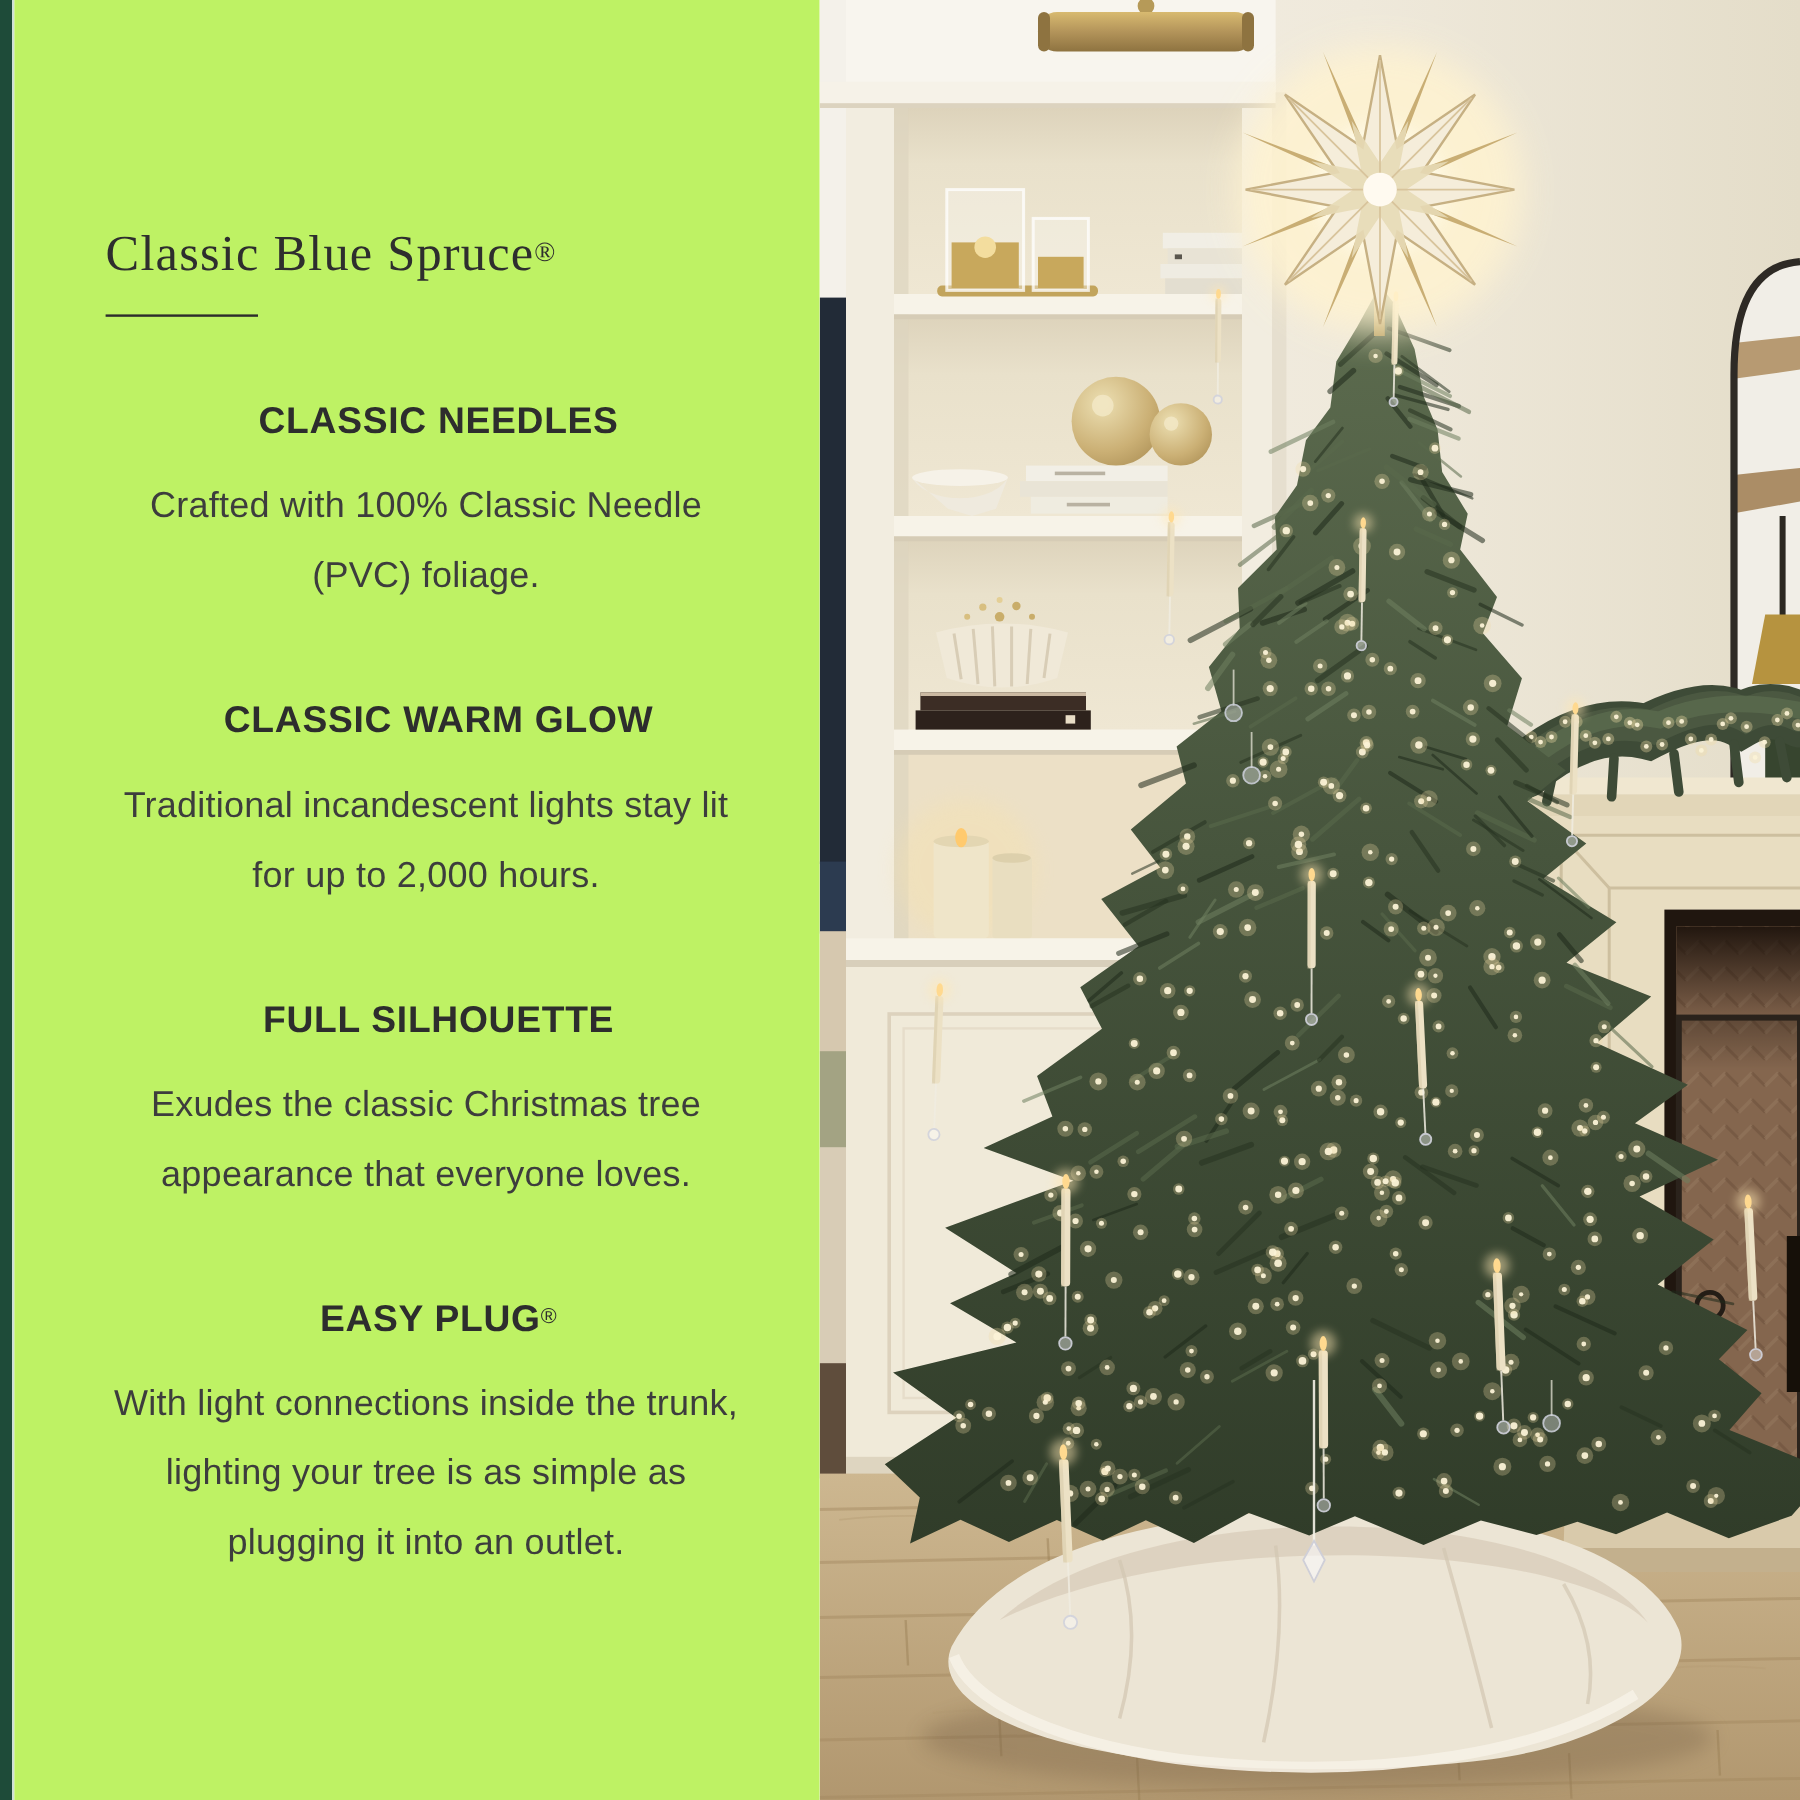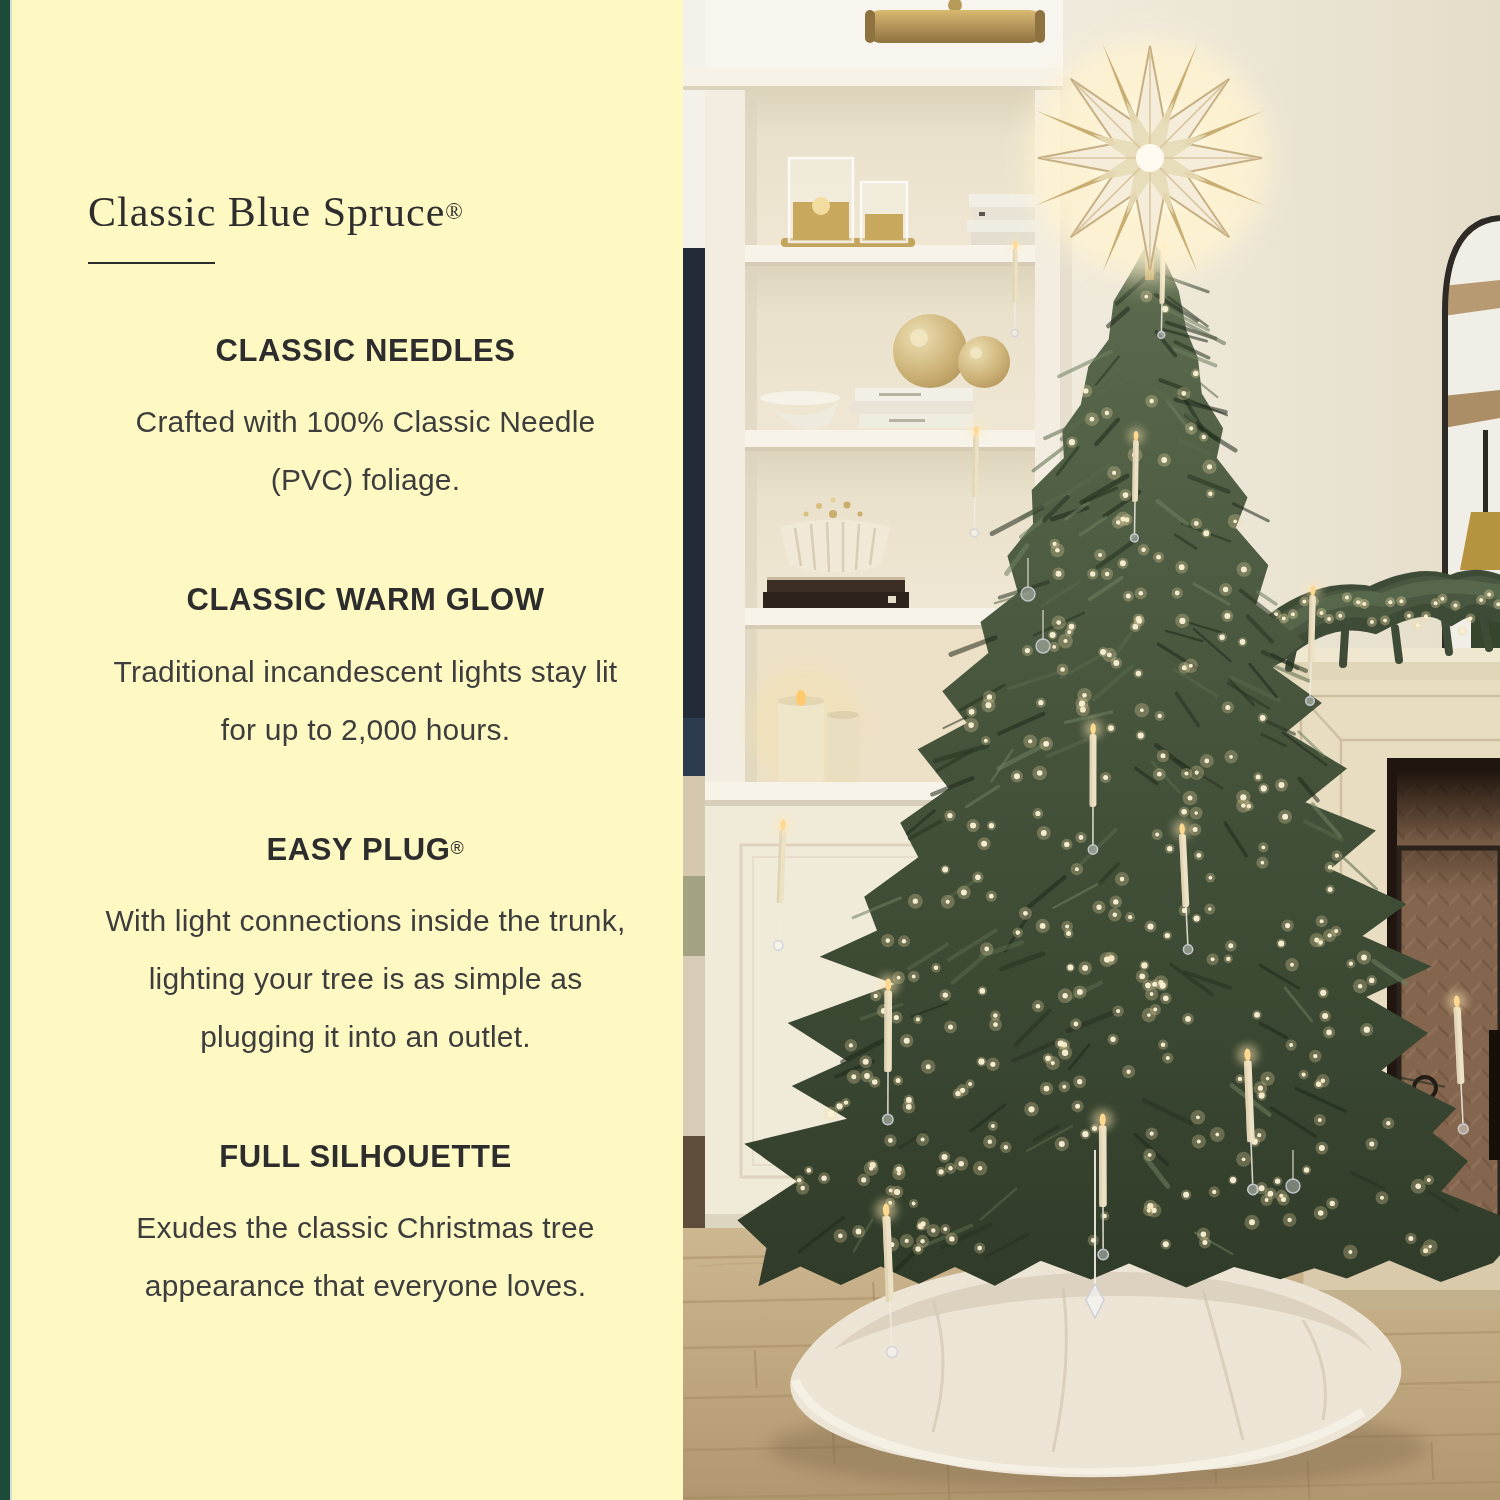--- a/index.html
+++ b/index.html
@@ -1,29 +1,29 @@
 <!DOCTYPE html>
 <html><head>
 <meta charset="utf-8">
 <style>
   html,body{margin:0;padding:0;background:#ffffff;}
   body{width:1500px;height:1500px;position:relative;overflow:hidden;
        font-family:"Liberation Sans", sans-serif;}
   .stripe{position:absolute;left:0;top:0;width:10px;height:1500px;}
   .stripe-hairline{position:absolute;left:10px;top:0;width:2px;height:1500px;background:#cfe0d6;}
-  .panel{position:absolute;left:12px;top:0;width:671px;height:1500px;background:#fef9c3;
+  .panel{position:absolute;left:12px;top:0;width:671px;height:1500px;background:#bef264;
          box-sizing:border-box;padding:188px 40px 0 76px;}
   .title{font-family:"Liberation Serif", serif;font-size:42px;font-weight:400;color:#2e2e2e;
          letter-spacing:1px;margin:0 0 26px 0;line-height:1.15;}
   .title sup{font-size:55%;vertical-align:28%;letter-spacing:0;}
   .rule{width:127px;height:2px;background:#2c2c2c;margin:0 0 68px 0;}
   .section{margin:0 0 72px 0;text-align:center;}
   .section h3{font-size:31px;font-weight:700;color:#2d2d2d;letter-spacing:.6px;margin:0 0 24px 0;line-height:1.2;}
   .section h3 sup{font-size:58%;vertical-align:30%;font-weight:400;}
-  .section p{font-size:30px;font-weight:400;color:#3d3d3d;margin:12px;line-height:58px;max-width:532px;letter-spacing:.2px;}
+  .section p{font-size:30px;font-weight:400;color:#3d3d3d;margin:1px;line-height:58px;max-width:532px;letter-spacing:.2px;}
   .photo{position:absolute;left:683px;top:0;width:817px;height:1500px;overflow:hidden;}
   .photo svg{display:block;}
 </style>
 </head>
 <body>
 
 <div class="stripe" style="background: rgb(30, 75, 57);"></div>
 <div class="stripe-hairline"></div>
 
 <div class="panel">
@@ -32,26 +32,26 @@
 
   <div class="section">
     <h3><span>CLASSIC NEEDLES</span><sup></sup></h3>
     <p>Crafted with 100% Classic Needle (PVC) foliage.</p>
   </div>
   <div class="section">
     <h3><span>CLASSIC WARM GLOW</span><sup></sup></h3>
     <p>Traditional incandescent lights stay lit for up to 2,000 hours.</p>
   </div>
   <div class="section">
+    <h3><span>FULL SILHOUETTE</span><sup></sup></h3>
+    <p>Exudes the classic Christmas tree appearance that everyone loves.</p>
+  </div>
+  <div class="section">
     <h3><span>EASY PLUG</span><sup>®</sup></h3>
     <p>With light connections inside the trunk, lighting your tree is as simple as plugging it into an outlet.</p>
-  </div>
-  <div class="section">
-    <h3><span>FULL SILHOUETTE</span><sup></sup></h3>
-    <p>Exudes the classic Christmas tree appearance that everyone loves.</p>
   </div>
 </div>
 
 <div class="photo">
 <svg id="scene" width="817" height="1500" viewBox="0 0 817 1500" xmlns="http://www.w3.org/2000/svg">
   <defs>
     <linearGradient id="wallG" x1="0" y1="0" x2="1" y2="0">
       <stop offset="0" stop-color="#f5f1e8"></stop>
           <stop offset=".55" stop-color="#efe9db"></stop>
           <stop offset="1" stop-color="#e4ddc9"></stop>

